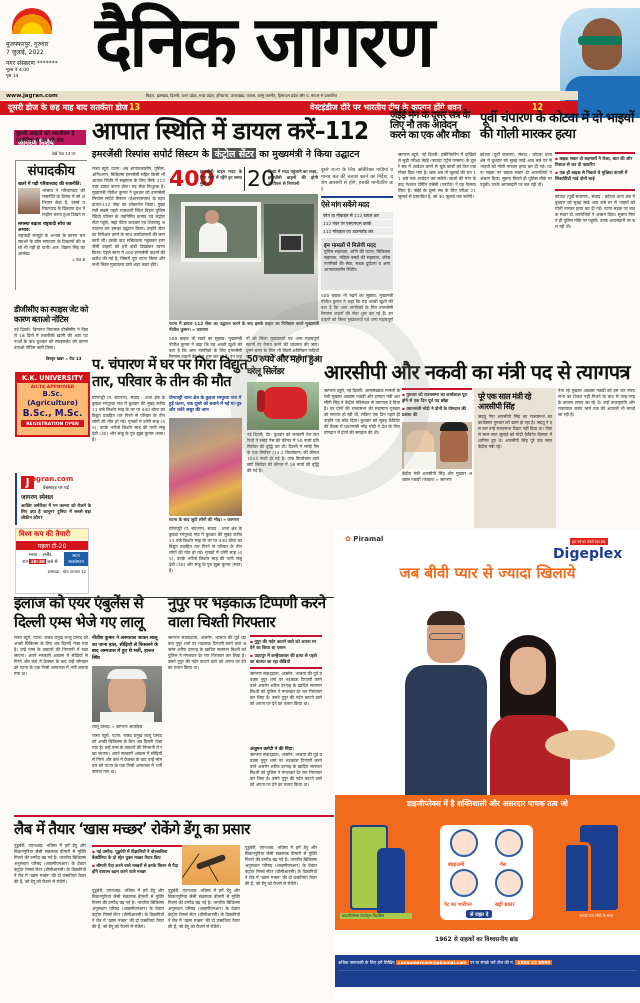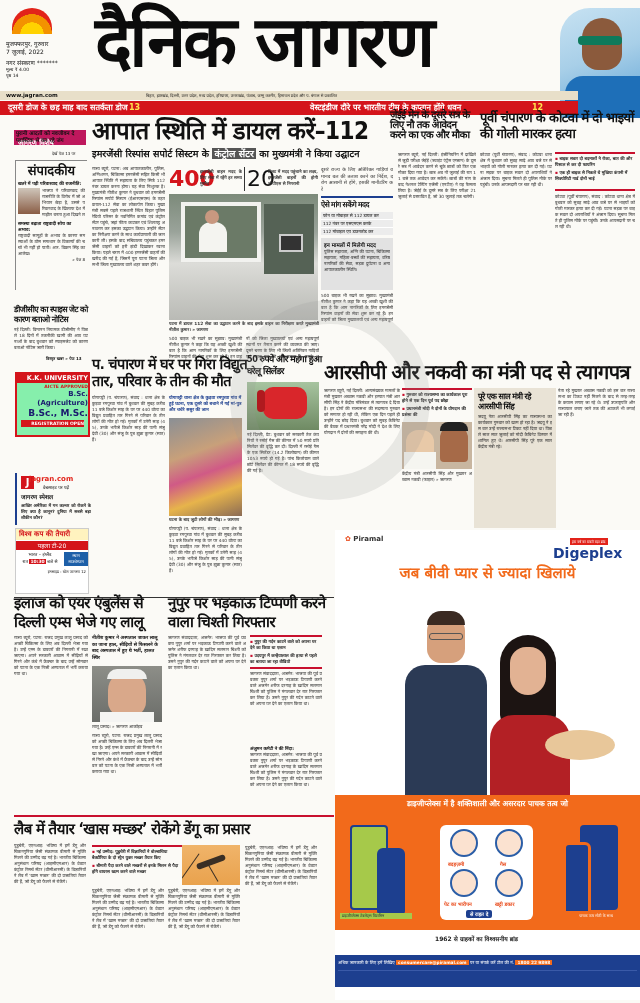--- a/index.html
+++ b/index.html
@@ -75,21 +75,21 @@
   </div>
   <div style="font-size:4.6px;font-weight:bold;line-height:6px;padding:2px 2px 0">समस्या बढ़ाता राष्ट्रवादी सोच का अभाव:</div>
   <div class="txt" style="padding:0 2px;height:24px">राष्ट्रवादी सामूहों के अभाव के कारण समस्याओं के ठोस समाधान के विकल्पों की चर्चा भी नहीं हो पाती। आर. विक्रम सिंह का आलेख।</div>
   <div style="text-align:right;font-size:4px;padding-right:2px">» पेज 8</div>
 </div>
 
 <div class="abs hl" style="left:14px;top:305px;width:76px;font-size:8px;line-height:10px">डीजीसीए का स्पाइस जेट को कारण बताओ नोटिस</div>
 <div class="abs txt" style="left:14px;top:327px;width:74px;height:30px">नई दिल्ली: विमानन नियामक डीजीसीए ने पिछले 18 दिनों में तकनीकी खामी की आठ घटनाओं के बाद बुधवार को स्पाइसजेट को कारण बताओ नोटिस जारी किया।</div>
 <div class="abs" style="left:46px;top:356px;font-size:4px;font-weight:bold">विस्तृत खबर » पेज 13</div>
 
-<div class="abs" style="left:15px;top:372px;width:75px;height:65px;background:#86efac;border:2px solid #d4141b;text-align:right;overflow:hidden">
+<div class="abs" style="left:15px;top:372px;width:75px;height:65px;background:#fdba74;border:2px solid #d4141b;text-align:center;overflow:hidden">
   <div style="background:#d4141b;color:#fff;font-size:6.5px;font-weight:bold;line-height:9px">K.K. UNIVERSITY</div>
   <div style="color:#d4141b;font-size:4.5px;font-weight:bold;line-height:7px">AICTE APPROVED</div>
   <div style="color:#1a1a6e;font-size:7px;font-weight:bold;line-height:9px">B.Sc. (Agriculture)</div>
   <div style="color:#1a1a6e;font-size:9px;font-weight:bold;line-height:11px">B.Sc., M.Sc.</div>
   <div style="background:#d4141b;color:#fff;font-size:4.5px;font-weight:bold;line-height:7px;margin:1px 4px">REGISTRATION OPEN</div>
   <div style="height:10px"></div>
 
 </div>
 
 <div class="abs" style="left:15px;top:473px;width:75px;height:52px;border-left:2px solid #1d3f8f">

